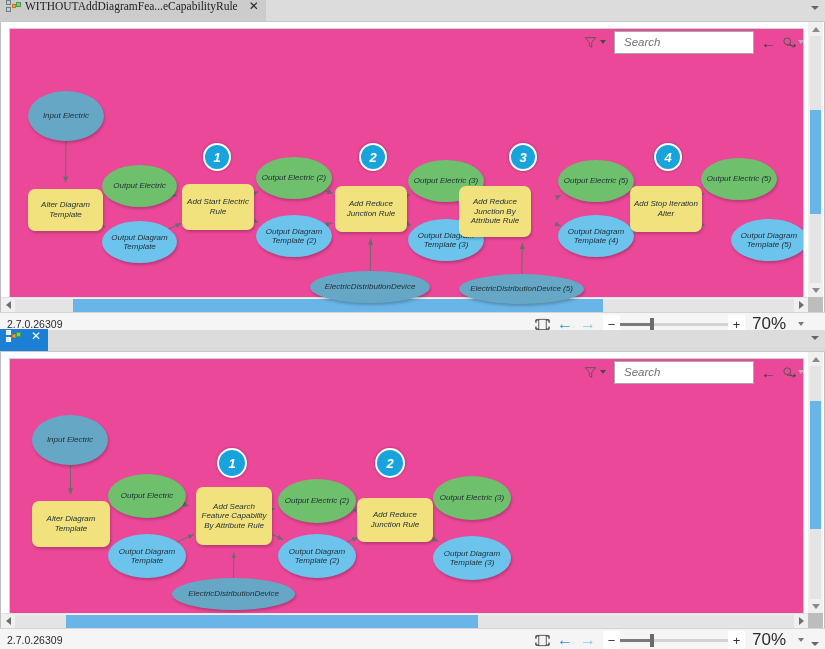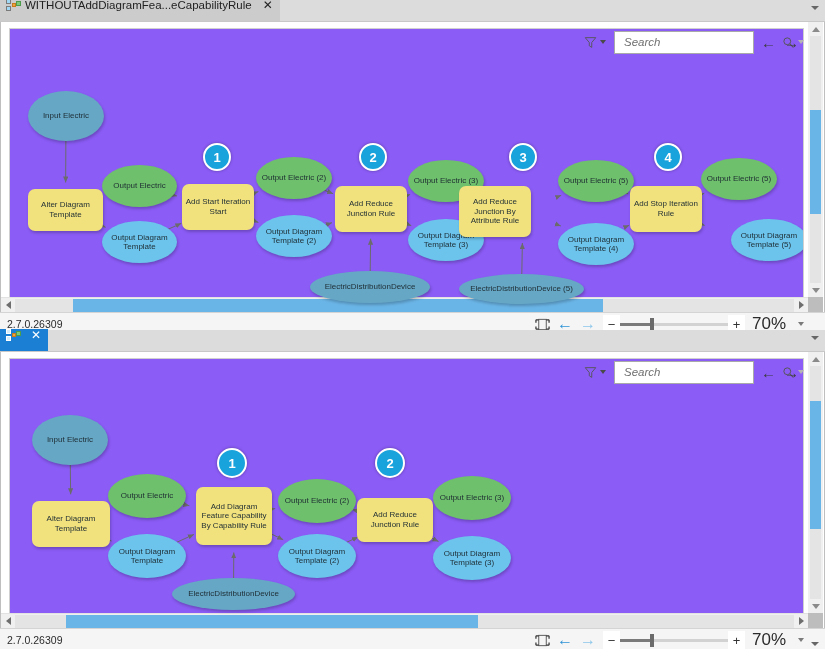--- a/index.html
+++ b/index.html
@@ -23,27 +23,28 @@
     position: relative;
     height: 22px;
     background: #dcdcdc;
     border-bottom: 1px solid #c8c8c8;
     display: flex;
     align-items: flex-end;
   }
   .tab {
     height: 22px;
     display: flex;
-    align-items: flex-start;
+    align-items: center;
     gap: 5px;
     padding: 0 7px 8px 6px;
     font-size: 11.5px;
     color: #1b1b1b;
     white-space: nowrap;
     cursor: default;
+    font-family: Liberation Serif, serif;
   }
   .tab.inactive { background: #cccccc; color: #222; }
   .tab.active { background: #1b7fd4; color: #ffffff; }
   .tab .tab-close {
     font-size: 12px;
     line-height: 1;
     margin-left: 6px;
     font-weight: 400;
     cursor: pointer;
   }
@@ -73,23 +74,24 @@
     background: #ffffff;
     border-left: 1px solid #bfbfbf;
     border-right: 1px solid #bfbfbf;
   }
   .panel-top .canvas-wrap { height: 290px; }
   .panel-bottom .canvas-wrap { height: 276px; }
 
   .canvas {
     position: absolute;
     left: 8px; top: 6px; right: 20px; bottom: 0;
-    background: #8b5cf6;
+    background: #ec4899;
     border: 1px solid #d0d0d0;
     overflow: hidden;
+    font-style: italic;
   }
 
   
   .toolbar {
     position: absolute;
     top: 8px; right: 24px;
     height: 24px;
     display: flex;
     align-items: center;
     gap: 6px;
@@ -279,35 +281,35 @@
             <line x1="615.0602577551765" y1="198.1304572798504" x2="619.2051561796592" y2="196.29485940615092" stroke="#6b6b6b" stroke-width="1" marker-end="url(#ah0)"></line>
             <line x1="688.6993229282633" y1="166.56192208427532" x2="694.1975458458586" y2="164.30237841951015" stroke="#6b6b6b" stroke-width="1" marker-end="url(#ah0)"></line>
             <line x1="688.3797542815828" y1="193.75030661272694" x2="694.584196050725" y2="196.38506955578734" stroke="#6b6b6b" stroke-width="1" marker-end="url(#ah0)"></line>
           </svg>
         <div id="nodes-0">
             <div class="node ellipse e-steel" style="left: 18px; top: 62px; width: 76px; height: 50px;">Input Electric</div>
             <div class="node rect" style="left: 18px; top: 160px; width: 75px; height: 42px;">Alter Diagram Template</div>
             <div class="node ellipse e-green" style="left: 92px; top: 136px; width: 75px; height: 42px;">Output Electric</div>
             <div class="node ellipse e-cyan" style="left: 92px; top: 192px; width: 75px; height: 42px;">Output Diagram Template</div>
             <div class="node badge" style="left: 193px; top: 114px; width: 28px; height: 28px;">1</div>
-            <div class="node rect" style="left: 172px; top: 155px; width: 72px; height: 46px;">Add Start Iteration Start</div>
+            <div class="node rect" style="left: 172px; top: 155px; width: 72px; height: 46px;">Add Start Electric Rule</div>
             <div class="node ellipse e-green" style="left: 246px; top: 128px; width: 76px; height: 42px;">Output Electric (2)</div>
             <div class="node ellipse e-cyan" style="left: 246px; top: 186px; width: 76px; height: 42px;">Output Diagram Template (2)</div>
             <div class="node badge" style="left: 349px; top: 114px; width: 28px; height: 28px;">2</div>
             <div class="node rect" style="left: 325px; top: 157px; width: 72px; height: 46px;">Add Reduce Junction Rule</div>
             <div class="node ellipse e-green" style="left: 398px; top: 131px; width: 76px; height: 42px;">Output Electric (3)</div>
             <div class="node ellipse e-cyan" style="left: 398px; top: 190px; width: 76px; height: 42px;">Output Diagram Template (3)</div>
             <div class="node ellipse e-steel" style="left: 300px; top: 242px; width: 120px; height: 32px;">ElectricDistributionDevice</div>
             <div class="node badge" style="left: 499px; top: 114px; width: 28px; height: 28px;">3</div>
             <div class="node rect" style="left: 449px; top: 157px; width: 72px; height: 51px;">Add Reduce Junction By Attribute Rule</div>
             <div class="node ellipse e-green" style="left: 548px; top: 131px; width: 76px; height: 42px;">Output Electric (5)</div>
-            <div class="node ellipse e-cyan" style="left: 548px; top: 194px; width: 76px; height: 42px;">Output Diagram Template (4)</div>
+            <div class="node ellipse e-cyan" style="left: 548px; top: 186px; width: 76px; height: 42px;">Output Diagram Template (4)</div>
             <div class="node ellipse e-steel" style="left: 449px; top: 245px; width: 125px; height: 30px;">ElectricDistributionDevice (5)</div>
             <div class="node badge" style="left: 644px; top: 114px; width: 28px; height: 28px;">4</div>
-            <div class="node rect" style="left: 620px; top: 157px; width: 72px; height: 46px;">Add Stop Iteration Rule</div>
+            <div class="node rect" style="left: 620px; top: 157px; width: 72px; height: 46px;">Add Stop Iteration Alter</div>
             <div class="node ellipse e-green" style="left: 691px; top: 129px; width: 76px; height: 42px;">Output Electric (5)</div>
             <div class="node ellipse e-cyan" style="left: 721px; top: 190px; width: 76px; height: 42px;">Output Diagram Template (5)</div>
           </div>
       </div>
 
       <div class="toolbar">
         <div class="filter-btn">
           <svg class="funnel" viewBox="0 0 16 16">
             <path d="M1.5 2 H14.5 L9.5 8 V14 L6.5 12 V8 Z" fill="none" stroke="#555" stroke-width="1.1"></path>
           </svg>
@@ -412,21 +414,21 @@
             <line x1="336.5806479755509" y1="183.3473932420534" x2="348.08902538243956" y2="178.03583443887405" stroke="#6b6b6b" stroke-width="1" marker-end="url(#ah1)"></line>
             <line x1="421.80238466377125" y1="150.48503295320822" x2="422.66624388387356" y2="150.238216033179" stroke="#6b6b6b" stroke-width="1" marker-end="url(#ah1)"></line>
             <line x1="416.232656208817" y1="176.41351864850708" x2="428.47333243208334" y2="182.45437184959957" stroke="#6b6b6b" stroke-width="1" marker-end="url(#ah1)"></line>
           </svg>
         <div id="nodes-1">
             <div class="node ellipse e-steel" style="left: 22px; top: 56px; width: 76px; height: 50px;">Input Electric</div>
             <div class="node rect" style="left: 22px; top: 142px; width: 78px; height: 46px;">Alter Diagram Template</div>
             <div class="node ellipse e-green" style="left: 98px; top: 115px; width: 78px; height: 44px;">Output Electric</div>
             <div class="node ellipse e-cyan" style="left: 98px; top: 175px; width: 78px; height: 44px;">Output Diagram Template</div>
             <div class="node badge" style="left: 207px; top: 89px; width: 30px; height: 30px;">1</div>
-            <div class="node rect" style="left: 186px; top: 128px; width: 76px; height: 58px;">Add Diagram Feature Capability By Capability Rule</div>
+            <div class="node rect" style="left: 186px; top: 128px; width: 76px; height: 58px;">Add Search Feature Capability By Attribute Rule</div>
             <div class="node ellipse e-green" style="left: 268px; top: 120px; width: 78px; height: 44px;">Output Electric (2)</div>
             <div class="node ellipse e-cyan" style="left: 268px; top: 175px; width: 78px; height: 44px;">Output Diagram Template (2)</div>
             <div class="node ellipse e-steel" style="left: 162px; top: 219px; width: 123px; height: 32px;">ElectricDistributionDevice</div>
             <div class="node badge" style="left: 365px; top: 89px; width: 30px; height: 30px;">2</div>
             <div class="node rect" style="left: 347px; top: 139px; width: 76px; height: 44px;">Add Reduce Junction Rule</div>
             <div class="node ellipse e-green" style="left: 423px; top: 117px; width: 78px; height: 44px;">Output Electric (3)</div>
             <div class="node ellipse e-cyan" style="left: 423px; top: 177px; width: 78px; height: 44px;">Output Diagram Template (3)</div>
           </div>
       </div>
 

